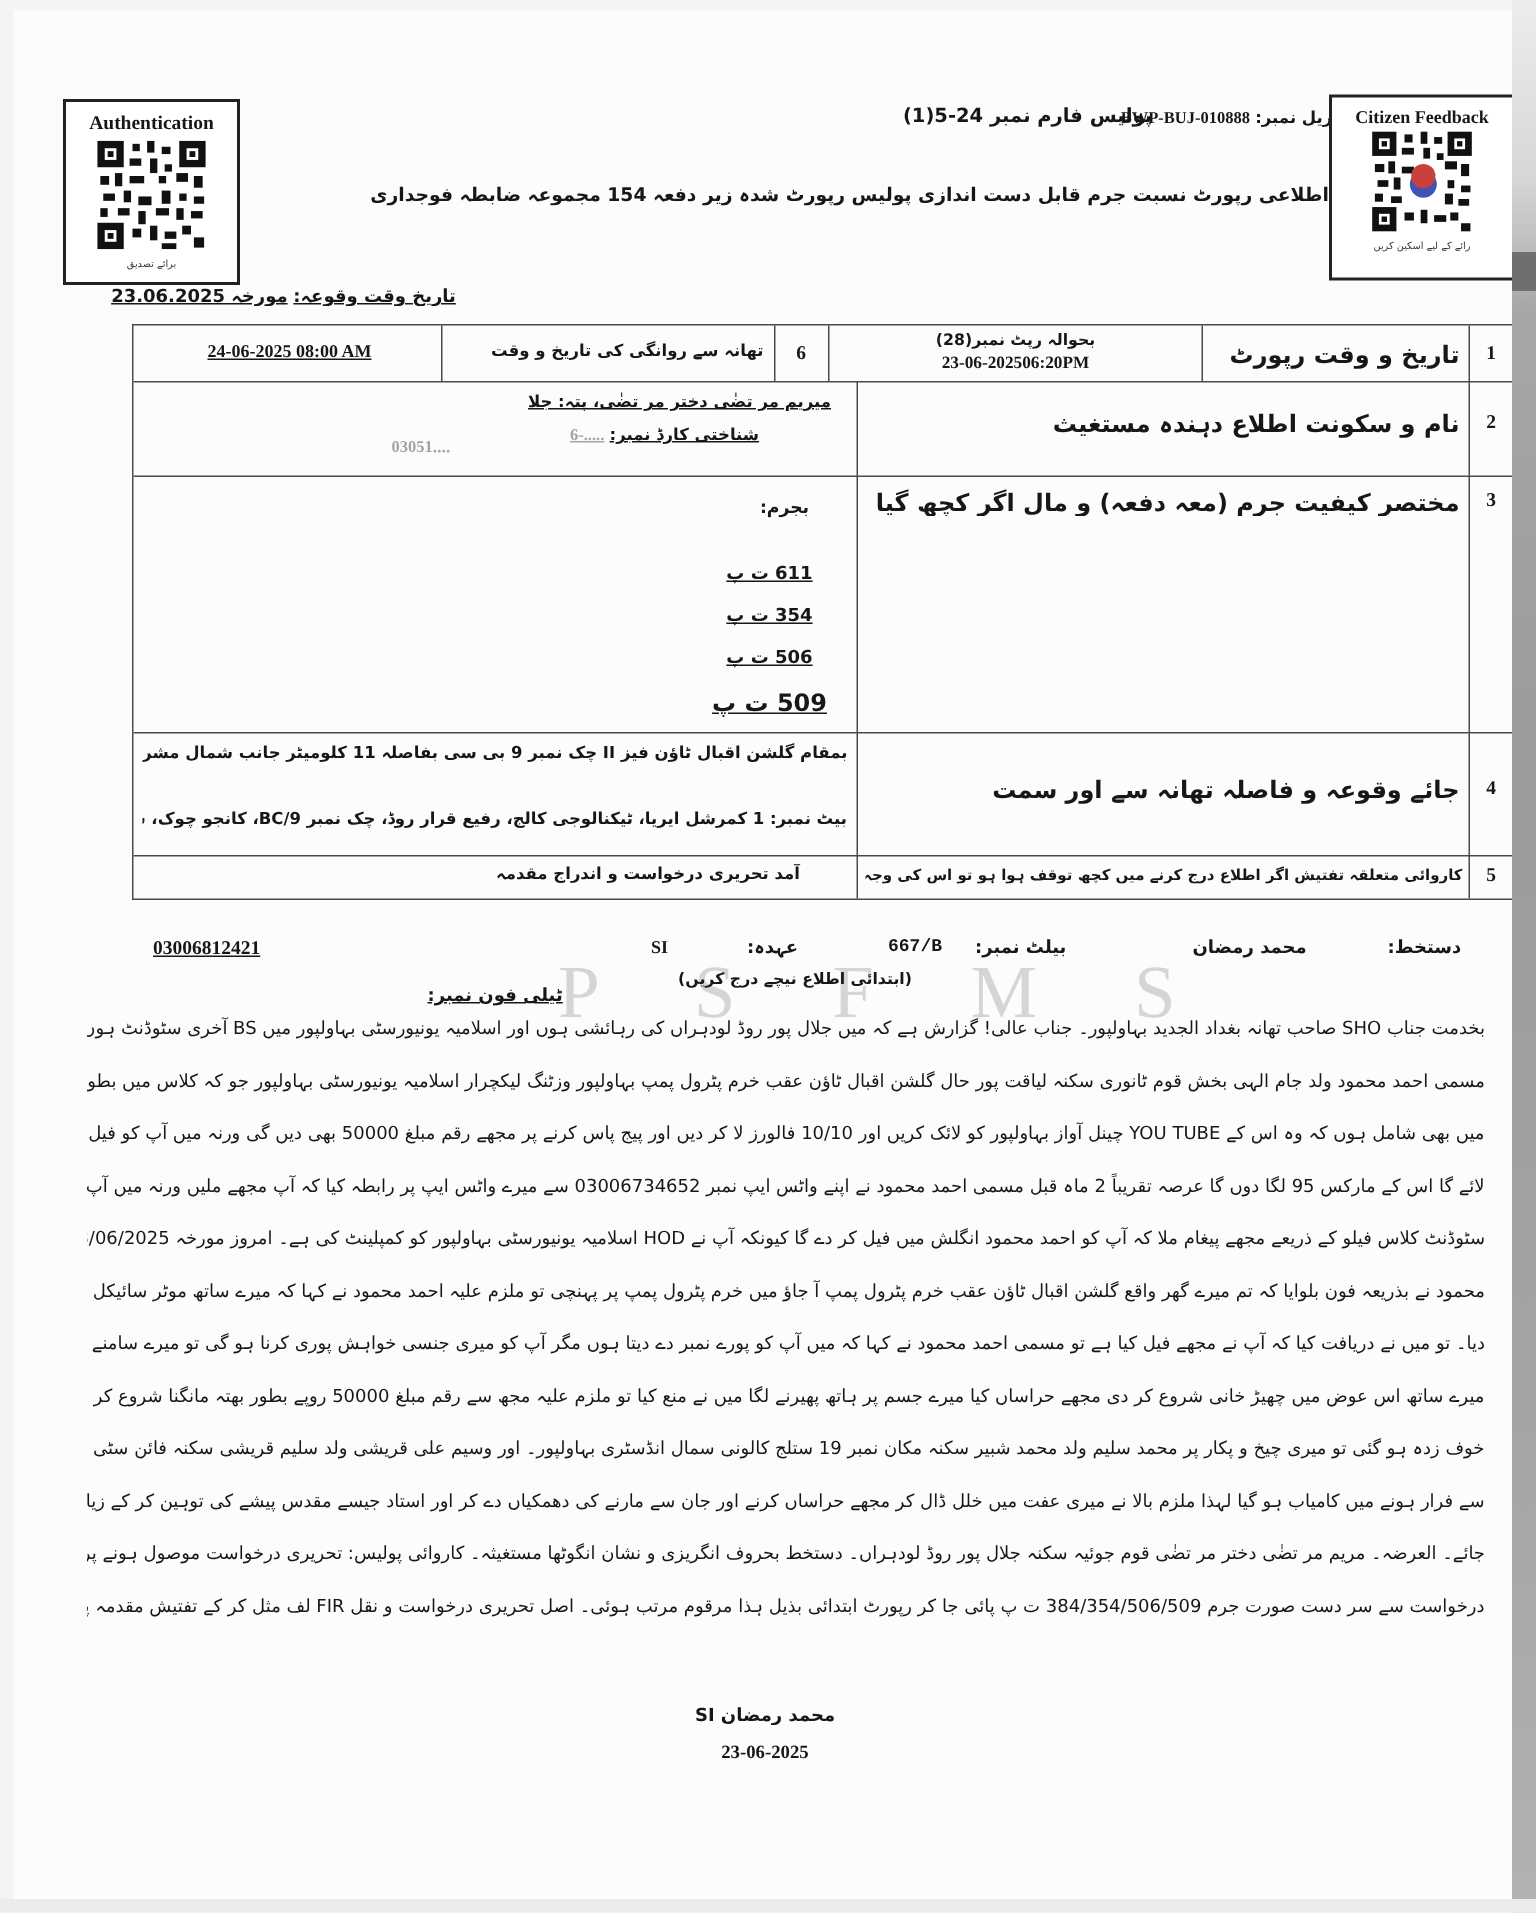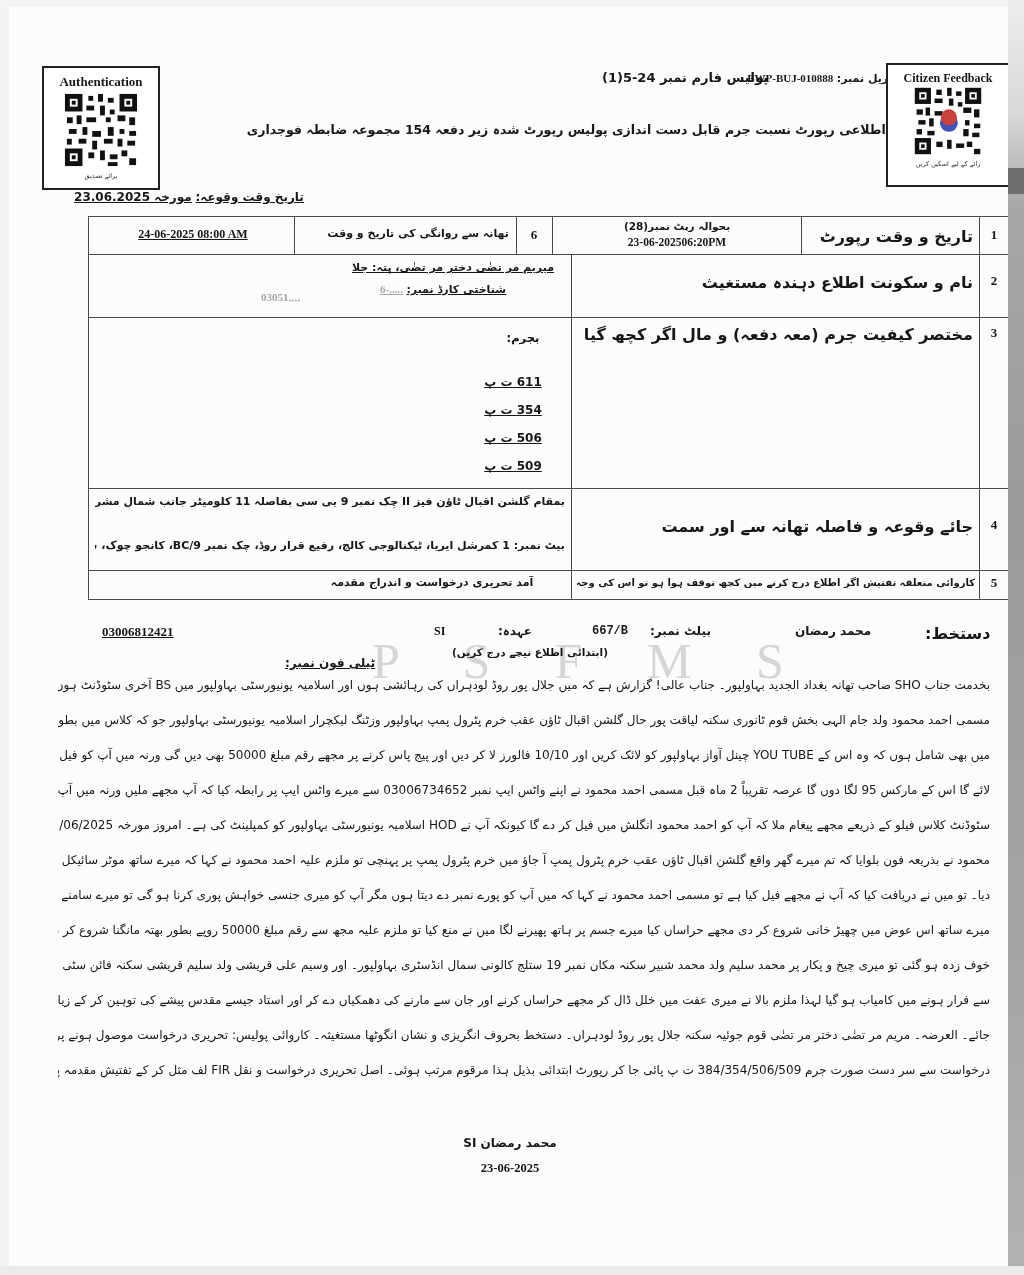--- a/index.html
+++ b/index.html
@@ -203,32 +203,32 @@
       <span class="b u">شناختی کارڈ نمبر:</span>
       <span class="serif b u faint ltr">6-.....</span>
     </div>
     <div class="abs serif b faint ltr" style="left:172px;top:72px;font-size:11px;">03051‥‥</div>
 
     <div class="abs lbl" style="left:490px;top:108px;width:394px;">مختصر کیفیت جرم (معہ دفعہ) و مال اگر کچھ گیا ہے</div>
     <div class="abs urdu b nowrap right" style="left:392px;top:114px;width:84px;font-size:11.5px;">بجرم:</div>
     <div class="abs urdu b u nowrap right" style="left:372px;top:158px;width:104px;font-size:12px;">611 ت پ</div>
     <div class="abs urdu b u nowrap right" style="left:372px;top:186px;width:104px;font-size:12px;">354 ت پ</div>
     <div class="abs urdu b u nowrap right" style="left:372px;top:214px;width:104px;font-size:12px;">506 ت پ</div>
-    <div class="abs urdu b u nowrap right" style="left:372px;top:242px;width:104px;font-size:12px;">509 ت پ</div>
+    <div class="abs urdu b u nowrap right" style="left:372px;top:242px;width:104px;font-size:16px;">509 ت پ</div>
 
     <div class="abs lbl" style="left:490px;top:300px;width:394px;">جائے وقوعہ و فاصلہ تھانہ سے اور سمت</div>
     <div class="abs urdu b nowrap right" style="left:6px;top:278px;width:470px;font-size:11px;">بمقام گلشن اقبال ٹاؤن فیز II چک نمبر 9 بی سی بفاصلہ 11 کلومیٹر جانب شمال مشرق دیہہ چک نمبر 8</div>
     <div class="abs urdu b nowrap right" style="left:6px;top:322px;width:470px;font-size:11px;">بیٹ نمبر: 1 کمرشل ایریا، ٹیکنالوجی کالج، رفیع قرار روڈ، چک نمبر BC/9، کانجو چوک، سیٹلائیٹ ٹاؤن، ساجد اعوان</div>
 
     <div class="abs lbl" style="left:488px;top:360px;width:398px;font-size:10px;">کاروائی متعلقہ تفتیش اگر اطلاع درج کرنے میں کچھ توقف ہوا ہو تو اس کی وجہ بیان کی جاوے</div>
     <div class="abs urdu b nowrap right" style="left:210px;top:359px;width:266px;font-size:11px;">آمد تحریری درخواست و اندراج مقدمہ</div>
   </div>
 
   <div>
-    <span class="abs urdu b" style="left:925px;top:624px;font-size:16px;">دستخط:</span>
+    <span class="abs urdu b" style="left:925px;top:624px;font-size:12px;">دستخط:</span>
     <span class="abs urdu b" style="left:795px;top:624px;font-size:12px;">محمد رمضان</span>
     <span class="abs urdu b" style="left:650px;top:624px;font-size:12px;">بیلٹ نمبر:</span>
     <span class="abs serif b ltr" style="left:592px;top:624px;font-size:12px;font-family:Liberation Mono, monospace;">667/B</span>
     <span class="abs urdu b" style="left:498px;top:624px;font-size:12px;">عہدہ:</span>
     <span class="abs serif b ltr" style="left:434px;top:624px;font-size:12px;">SI</span>
     <span class="abs urdu b u" style="left:285px;top:656px;font-size:12px;text-align:center;">ٹیلی فون نمبر:</span>
     <span class="abs serif b u ltr" style="left:102px;top:624px;font-size:13px;">03006812421</span>
   </div>
   <div class="abs urdu b center nowrap" style="left:420px;top:646px;width:220px;font-size:10.5px;">(ابتدائی اطلاع نیچے درج کریں)</div>
 

